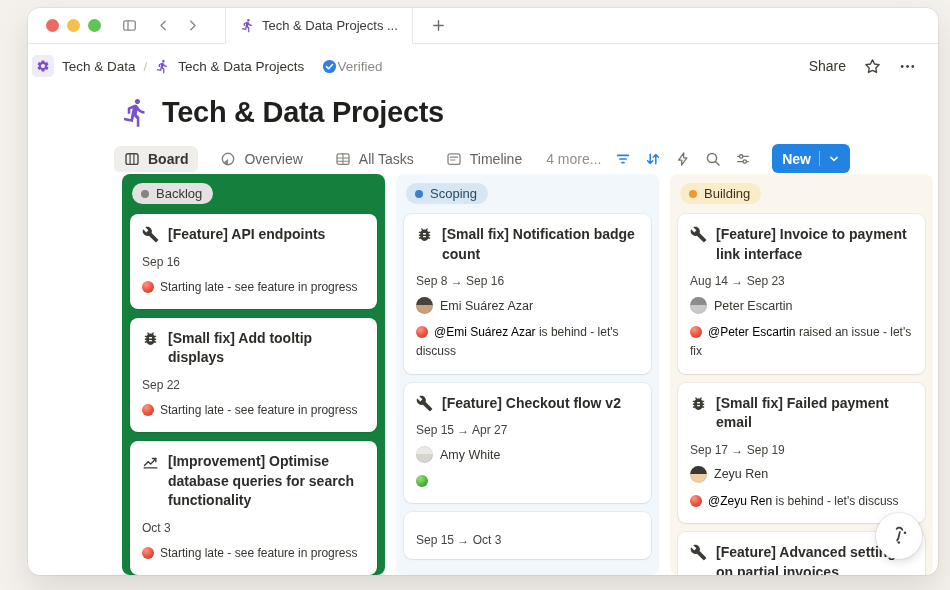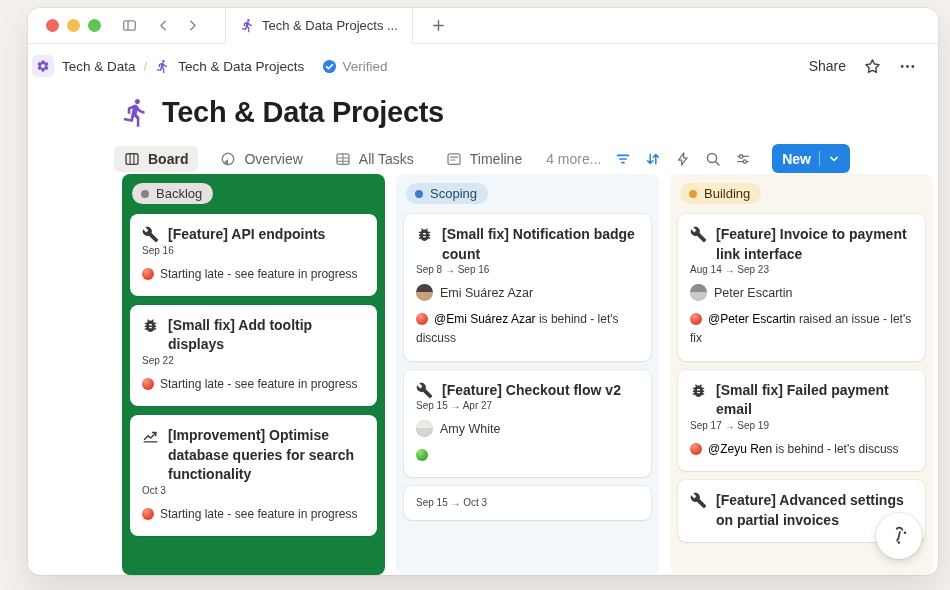--- a/index.html
+++ b/index.html
@@ -23,21 +23,21 @@
   .tab-label{font-size:13px;color:#3B3A35;font-weight:500;white-space:nowrap;}
   .plus{margin-left:14px;color:#6F6E69;}
   
   .topbar{display:flex;align-items:center;height:40px;padding:2px 22px 0 4px;}
   .crumbs{display:flex;align-items:center;gap:8px;font-size:13.5px;color:#37352F;flex:1;}
   .crumb-badge{width:22px;height:22px;border-radius:5px;background:#EEEBFA;color:#7A52C7;
     display:flex;align-items:center;justify-content:center;}
   .crumb-badge svg{width:14px;height:14px;display:block;}
   .sep{color:#C8C7C3;}
   .crumb-ic{color:#7A52C7;}.crumb-ic svg{width:15px;height:15px;display:block;}
-  .verified{display:flex;align-items:center;gap:5px;color:#8B8A85;margin-left:10px;}
+  .verified{display:flex;align-items:center;color:#8B8A85;margin-left:10px;}
   .v-ic svg{width:15px;height:15px;display:block;}
   .top-actions{display:flex;align-items:center;gap:18px;font-size:14px;color:#37352F;}
   .abtn{color:#45443F;display:flex;}
   .abtn svg{width:17px;height:17px;display:block;}
   
   .page-title{display:flex;align-items:center;gap:11px;margin:10px 0 0 92px;
     font-size:29px;font-weight:700;color:#211F1C;letter-spacing:-0.3px;}
   .pt-ic{color:#7A52C7;}.pt-ic svg{width:31px;height:31px;display:block;}
   
   .views{display:flex;align-items:center;margin:15px 0 0 86px;padding-right:88px;}
@@ -62,21 +62,21 @@
   .col-head{margin:1px 0 10px 2px;}
   .col-pill{display:inline-flex;align-items:center;gap:7px;border-radius:999px;
     padding:3px 11px 3px 9px;font-size:13px;font-weight:500;}
   .col-dot{width:8px;height:8px;border-radius:50%;}
   .card{background:#fff;border-radius:8px;padding:11px 12px 12px;margin-bottom:9px;
     box-shadow:0 0 0 1px rgba(15,15,15,0.055),0 1px 2px rgba(15,15,15,0.06);}
   .card-title-row{display:flex;gap:9px;}
   .card-icon{flex:0 0 17px;color:#3C3A35;margin-top:1px;}
   .card-icon svg{width:17px;height:17px;display:block;}
   .card-title{font-size:14px;line-height:1.4;font-weight:600;color:#2E2C28;}
-  .card-date{font-size:10px;color:#45433D;}
+  .card-date{font-size:12px;color:#45433D;margin-top:10px;}
   .person{display:flex;align-items:center;gap:7px;margin-top:9px;}
   .avatar{width:17px;height:17px;border-radius:50%;box-shadow:inset 0 0 0 1px rgba(0,0,0,0.06);}
   .person-name{font-size:12.5px;color:#37352F;}
   .status{margin-top:9px;font-size:12px;line-height:1.6;color:#37352F;}
   .status.nowrap{white-space:nowrap;}
   .sdot{display:inline-block;width:12px;height:12px;border-radius:50%;
     vertical-align:-2px;margin-right:6px;}
   .sdot.red{background:radial-gradient(circle at 35% 28%,#FB8A77 10%,#E8503C 55%,#C43A27 100%);}
   .sdot.green{background:radial-gradient(circle at 35% 28%,#8BDC66 10%,#4CAE3F 60%,#359230 100%);}
   .mention{color:#000000;}
@@ -368,20 +368,24 @@
           <div class="card">
             <div class="card-title-row">
               <span class="card-icon">
                 <svg viewBox="0 0 24 24" fill="currentColor">
                   <path d="M20 8h-2.81c-.45-.78-1.07-1.45-1.82-1.96L17 4.41 15.59 3l-2.17 2.17C12.96 5.06 12.49 5 12 5s-.96.06-1.41.17L8.41 3 7 4.41l1.62 1.63C7.86 6.55 7.25 7.21 6.81 8H4v2h2.09c-.05.33-.09.66-.09 1v1H4v2h2v1c0 .34.04.67.09 1H4v2h2.81c1.04 1.79 2.97 3 5.19 3s4.15-1.21 5.19-3H20v-2h-2.09c.05-.33.09-.66.09-1v-1h2v-2h-2v-1c0-.34-.04-.67-.09-1H20V8zm-6 8h-4v-2h4v2zm0-4h-4v-2h4v2z"></path>
                 </svg>
               </span>
               <span class="card-title">[Small fix] Failed payment email</span>
             </div>
             <div class="card-date">Sep 17 → Sep 19</div>
+            <div class="person">
+              <span class="avatar" style="background: linear-gradient(rgb(59, 56, 51) 48%, rgb(240, 207, 166) 48%);"></span>
+              <span class="person-name">Zeyu Ren</span>
+            </div>
             <div class="status"><span class="sdot red"></span><span class="mention">@Zeyu Ren</span><span> is behind - let's discuss</span></div>
           </div>
           <div class="card">
             <div class="card-title-row">
               <span class="card-icon">
                 <svg viewBox="0 0 24 24" fill="currentColor">
                   <path d="M22.7 19l-9.1-9.1c.9-2.3.4-5-1.5-6.9-2-2-5-2.4-7.4-1.3L9 6 6 9 1.6 4.7C.4 7.1.9 10.1 2.9 12.1c1.9 1.9 4.6 2.4 6.9 1.5l9.1 9.1c.4.4 1 .4 1.4 0l2.3-2.3c.5-.4.5-1.1.1-1.4z"></path>
                 </svg>
               </span>
               <span class="card-title">[Feature] Advanced settings on partial invoices</span>

